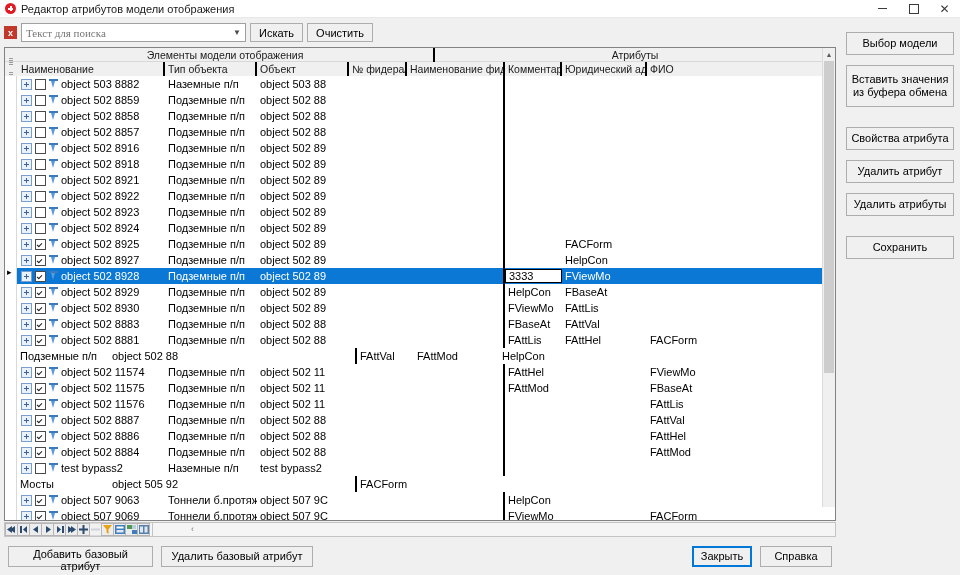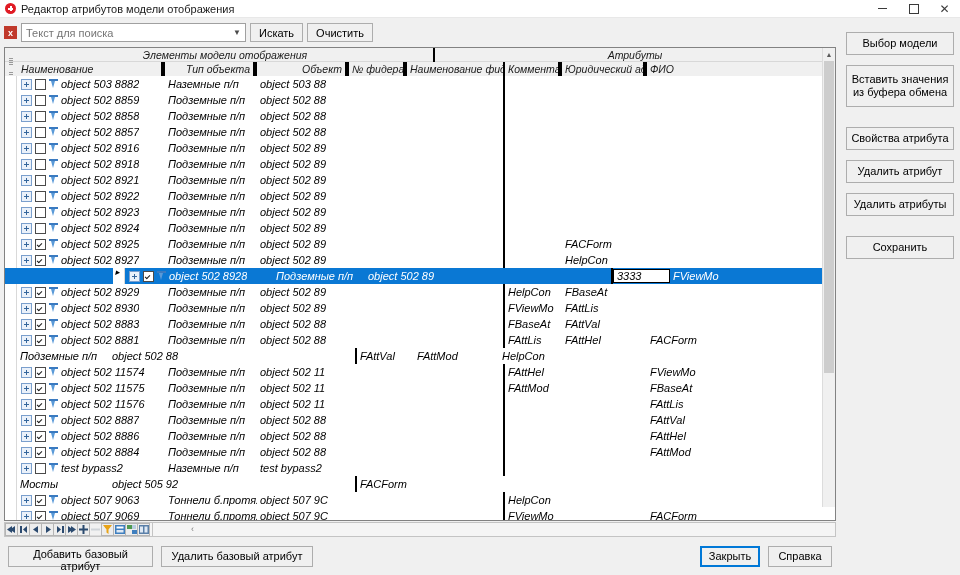--- a/index.html
+++ b/index.html
@@ -29,45 +29,45 @@
   
   .body{flex:1 1 auto;display:flex;min-height:0;}
   .left{flex:1 1 auto;display:flex;flex-direction:column;min-width:0;background:#f0f0f0;}
   .right{width:120px;flex:0 0 120px;background:#f0f0f0;padding-top:14px;box-sizing:border-box;}
 
   
   .searchbar{height:29px;flex:0 0 auto;display:flex;align-items:center;padding:0 4px;gap:4px;background:#f0f0f0;}
   .sb-x{width:13px;height:13px;background:#c0392b;color:#fff;font-size:9px;font-weight:bold;
         display:flex;align-items:center;justify-content:center;flex:0 0 auto;}
   .sb-combo{flex:0 0 225px;height:19px;border:1px solid #a0a0a0;background:#fff;
-            display:flex;align-items:flex-start;box-sizing:border-box;}
+            display:flex;align-items:flex-start;box-sizing:border-box;font-family:Liberation Serif, serif;}
   .sb-input{border:0;outline:0;flex:1 1 auto;height:17px;font-family:inherit;font-size:11px;
             color:#8a8a8a;padding:0 4px;background:transparent;min-width:0;}
   .sb-arrow{width:16px;text-align:center;color:#4a4a4a;font-size:8px;line-height:17px;}
   .btn{background:#f0f0f0;border:1px solid #adadad;font-family:inherit;font-size:11px;color:#000;
        height:19px;padding:0 8px;cursor:default;box-sizing:border-box;}
 
   
   .gridwrap{flex:1 1 auto;margin:0 4px;border:1px solid #828282;background:#fff;
-            display:flex;flex-direction:column;min-height:0;position:relative;font-style:italic;}
+            display:flex;flex-direction:column;min-height:0;position:relative;}
   .gridhead{flex:0 0 auto;background:#f0f0f0;}
   .hrow{display:flex;height:14px;align-items:center;box-sizing:border-box;}
   .hrow.band{border-bottom:1px solid #d8d8d8;}
   .hcell{box-sizing:border-box;padding:0 3px;overflow:hidden;white-space:nowrap;font-size:10.5px;
          color:#1a1a1a;height:14px;line-height:14px;}
-  .hcell.sep{border-right:4px solid #000000;text-align:right;}
+  .hcell.sep{border-right:2px solid #000000;}
   .hcell.center{text-align:center;}
   .hcell.thick{border-right:2px solid #000;}
   .gutter{width:12px;flex:0 0 12px;background:#f0f0f0;border-right:1px solid #d4d4d4;
           box-sizing:border-box;position:relative;}
   .gutter:after{content:"";position:absolute;left:4px;top:3px;width:4px;height:8px;
                 background:repeating-linear-gradient(to bottom,#9a9a9a 0 1px,transparent 1px 2px);}
   .gridbody{flex:1 1 auto;overflow:hidden;position:relative;background:#fff;}
   .row{display:flex;height:16px;align-items:center;box-sizing:border-box;font-size:11px;}
-  .row.sel{background:#0a78d4;color:#fff;justify-content:flex-end;}
+  .row.sel{background:#0a78d4;color:#fff;}
   .cell{box-sizing:border-box;padding:0 3px;overflow:hidden;white-space:nowrap;height:16px;
         line-height:16px;}
   .cell.thick{border-right:2px solid #000;}
   .rowgut{width:12px;flex:0 0 12px;border-right:1px solid #d9d9d9;background:#fff;
           box-sizing:border-box;height:16px;position:relative;}
   .row.sel .rowgut{background:#fff;}
   .rowgut.cur:after{content:"\25B8";position:absolute;left:2px;top:-1px;font-size:9px;color:#000;}
   .c-name{flex:0 0 148px;display:flex;align-items:center;gap:3px;padding-left:4px;}
   .c-type{flex:0 0 92px;}
   .c-obj{flex:0 0 92px;}
@@ -116,21 +116,21 @@
 
   
   .bottom{flex:0 0 auto;height:38px;display:flex;align-items:center;padding:0 8px;gap:8px;
           background:#f0f0f0;}
   .bbtn{height:21px;border:1px solid #adadad;background:#f0f0f0;font-family:inherit;font-size:11px;
         cursor:default;box-sizing:border-box;}
   .bbtn.w1{width:145px;}
   .bbtn.w2{width:152px;}
   .bsp{flex:1 1 auto;}
   .bbtn.dflt{width:60px;border:1px solid #0078d7;outline:1px solid #0078d7;outline-offset:-2px;}
-  .bbtn.help{width:64px;}
+  .bbtn.help{width:72px;}
 
   
   .rbtn{display:block;width:108px;margin:0 auto 10px auto;border:1px solid #adadad;
         background:#f0f0f0;font-family:inherit;font-size:11px;color:#000;cursor:default;
         padding:4px 2px;box-sizing:border-box;line-height:13px;}
   .rbtn.tall{padding:7px 4px;}
   .rgap{height:10px;}
 </style>
 </head>
 <body>

